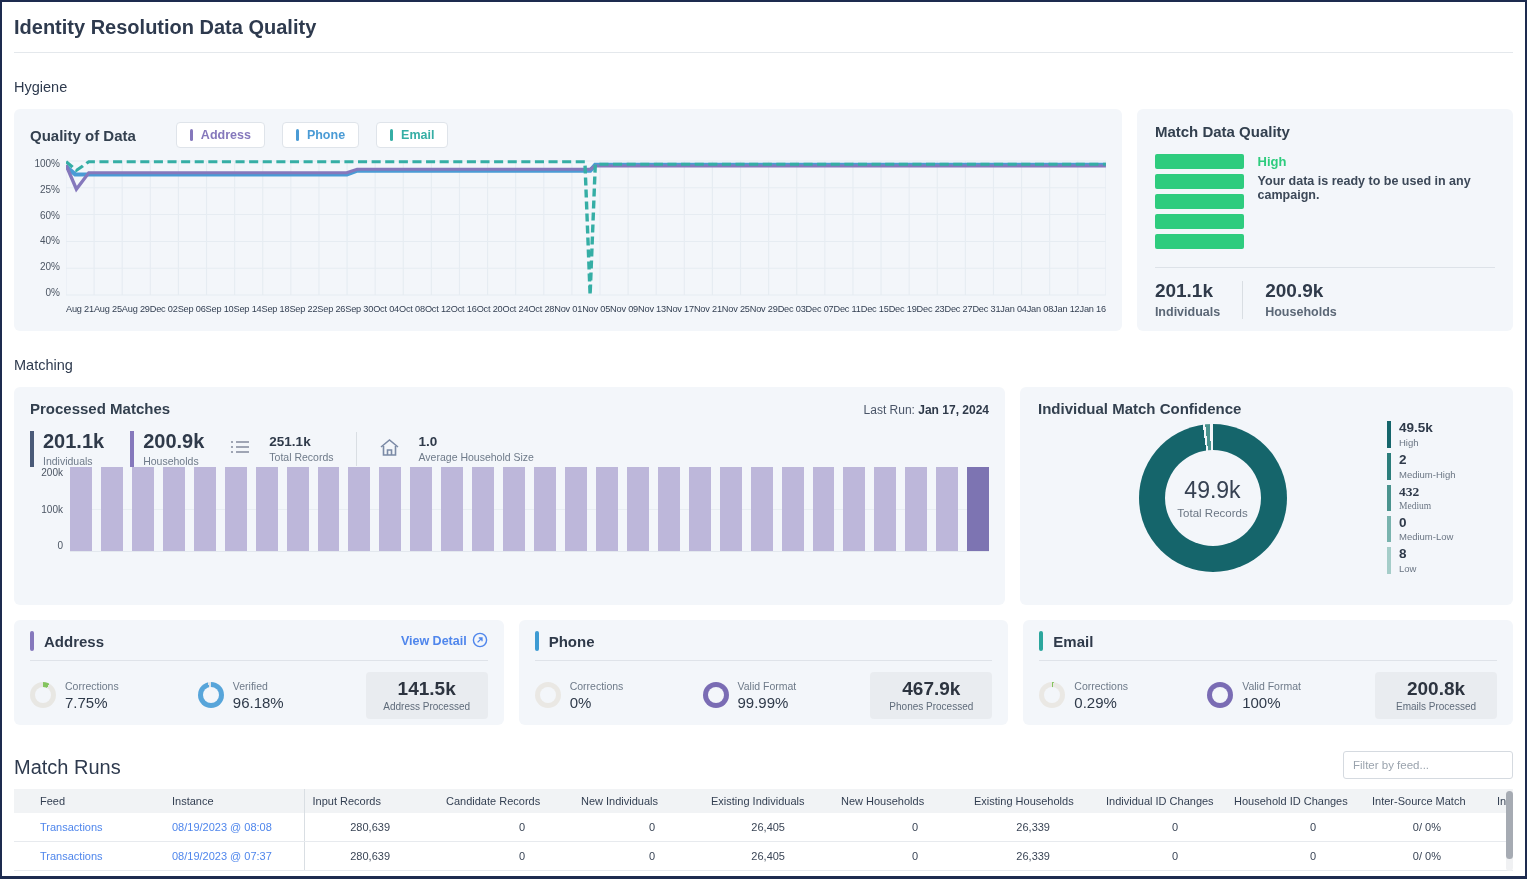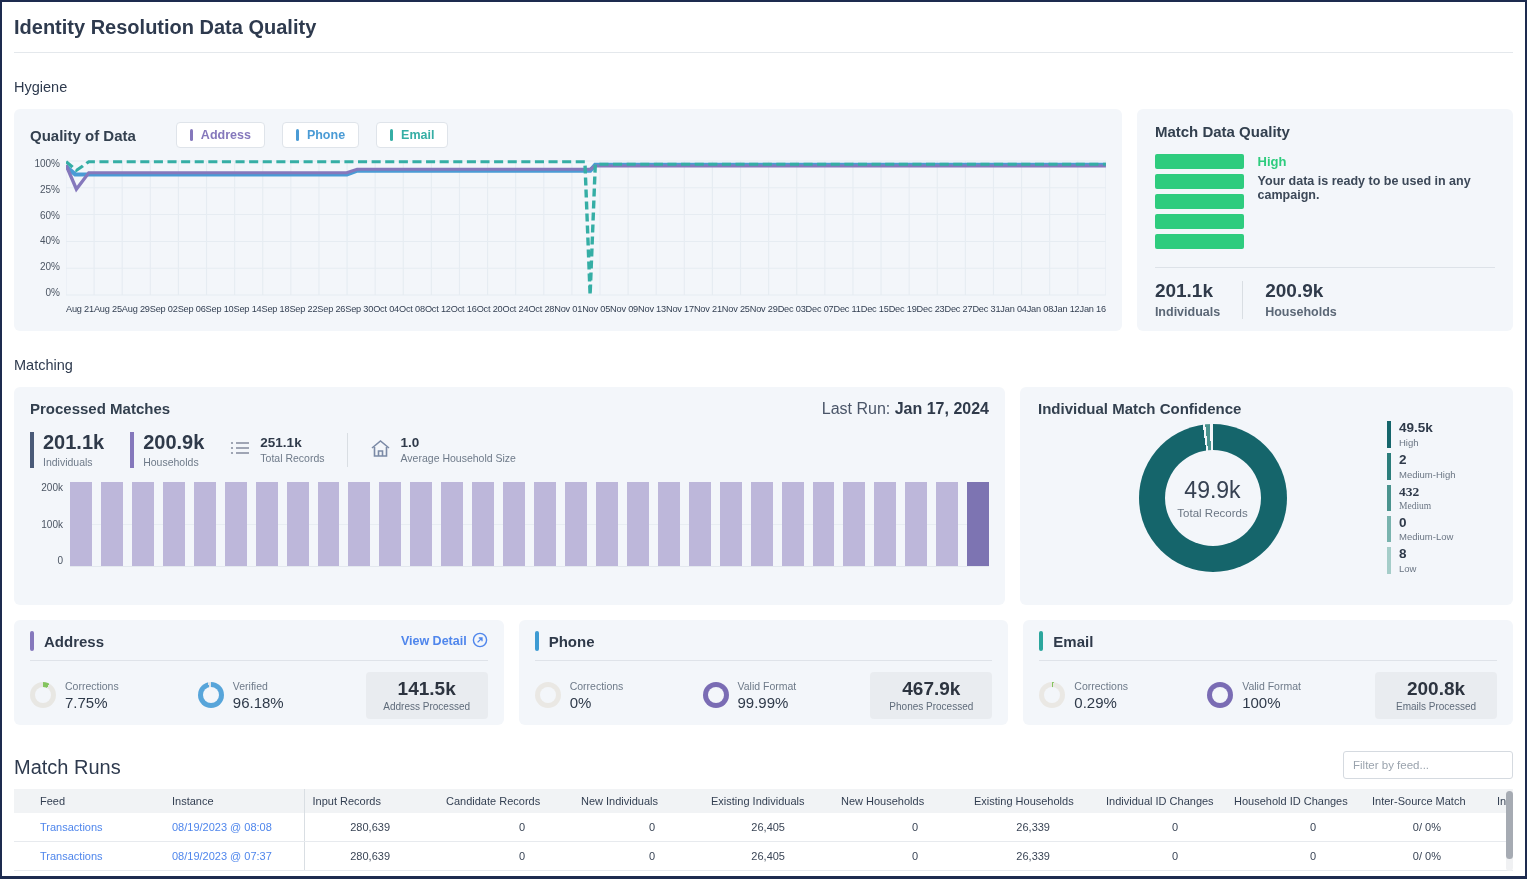--- a/index.html
+++ b/index.html
@@ -40,31 +40,31 @@
   .mdq-level{font-size:13px;font-weight:600;margin-bottom:5px;}
   .mdq-desc{font-size:12.5px;font-weight:600;color:#3c4858;}
   .mdq-divider{border-top:1px solid #dde2e8;margin-top:18px;}
   .mdq-stats{display:flex;align-items:center;margin-top:12px;}
   .mdq-stat .v{font-size:19px;font-weight:bold;color:#2f3a4a;}
   .mdq-stat .l{font-size:12.5px;font-weight:600;color:#5b6776;margin-top:3px;}
   .vline{width:1px;background:#d9dee3;height:38px;margin:0 22px;}
   
   .pm-card{flex:1;height:218px;padding:13px 16px;}
   .pm-head{display:flex;justify-content:space-between;align-items:baseline;}
-  .pm-lastrun{font-size:16px;color:#4a5568;text-align:right;}
+  .pm-lastrun{font-size:12px;color:#4a5568;text-align:right;}
   .pm-lastrun b{color:#2f3a4a;}
   .pm-stats{display:flex;align-items:center;margin-top:14px;}
   .pm-stat{border-left:4px solid #888;padding-left:9px;margin-right:26px;}
   .pm-stat .v{font-size:20px;font-weight:bold;line-height:1;}
   .pm-stat .l{font-size:10.5px;color:#6e7a89;margin-top:4px;}
-  .pm-icostat{display:flex;align-items:center;gap:10px;margin-right:0;}
+  .pm-icostat{display:flex;align-items:center;gap:19px;margin-right:0;}
   .pm-icostat .v{font-size:13.5px;font-weight:bold;line-height:1;}
   .pm-icostat .l{font-size:10.5px;color:#6e7a89;margin-top:3px;}
   .pm-vline{width:1px;background:#d9dee3;height:34px;margin:0 22px;}
-  .pm-chartwrap{display:flex;margin-top:14px;}
+  .pm-chartwrap{display:flex;}
   .pm-yaxis{width:40px;height:84px;display:flex;flex-direction:column;justify-content:space-between;
     text-align:right;padding-right:7px;font-size:10px;color:#4b5563;box-sizing:border-box;}
   .pm-plot{flex:1;height:84px;position:relative;border-bottom:1px solid #e3e8ee;}
   .pm-grid{position:absolute;left:0;right:0;top:50%;border-top:1px solid #e8edf2;}
   .pm-bars{position:absolute;inset:0;display:flex;align-items:flex-end;gap:9px;}
   .pm-bar{flex:1;background:#bdb7da;height:100%;}
   .pm-bar.hl{background:#7d74b2;}
   .pm-xlabels{position:relative;height:14px;margin-left:40px;font-size:10px;color:#4b5563;margin-top:4px;}
   .pm-xl1{position:absolute;left:2px;}
   .pm-xl2{position:absolute;left:49%;}
@@ -205,21 +205,21 @@
             <line x1="0" x2="917" y1="137" y2="137" stroke="#e6ecf2" stroke-width="1"></line>
             <polyline points="0,8.36 8.253,16.4 247.59,16.4 256.76,12.648000000000003 462.16799999999995,12.648000000000003 466.75299999999993,6.751999999999995 917,6.751999999999995" fill="none" stroke="#4a9bd5" stroke-width="4"></polyline>
             <polyline points="0,7.02 9.17,31.14 20.174,14.658000000000005 247.59,14.658000000000005 256.76,11.308000000000003 462.16799999999995,11.308000000000003 466.75299999999993,8.091999999999995 917,8.091999999999995" fill="none" stroke="#8578bc" stroke-width="3"></polyline>
             <polyline points="0,3.67 9.17,12.38 20.174,3.67 457.58299999999997,3.67 462.16799999999995,137 466.75299999999993,6.216000000000008 917,6.216000000000008" fill="none" stroke="#35aea5" stroke-width="3" stroke-dasharray="8 4"></polyline>
           </svg>
       </div>
       <div class="qod-xticks" id="qod-xticks">
           <span>Aug 21</span>
           <span>Aug 25</span>
           <span>Aug 29</span>
-          <span>Sep 02</span>
+          <span>Dec 02</span>
           <span>Sep 06</span>
           <span>Sep 10</span>
           <span>Sep 14</span>
           <span>Sep 18</span>
           <span>Sep 22</span>
           <span>Sep 26</span>
           <span>Sep 30</span>
           <span>Oct 04</span>
           <span>Oct 08</span>
           <span>Oct 12</span>

